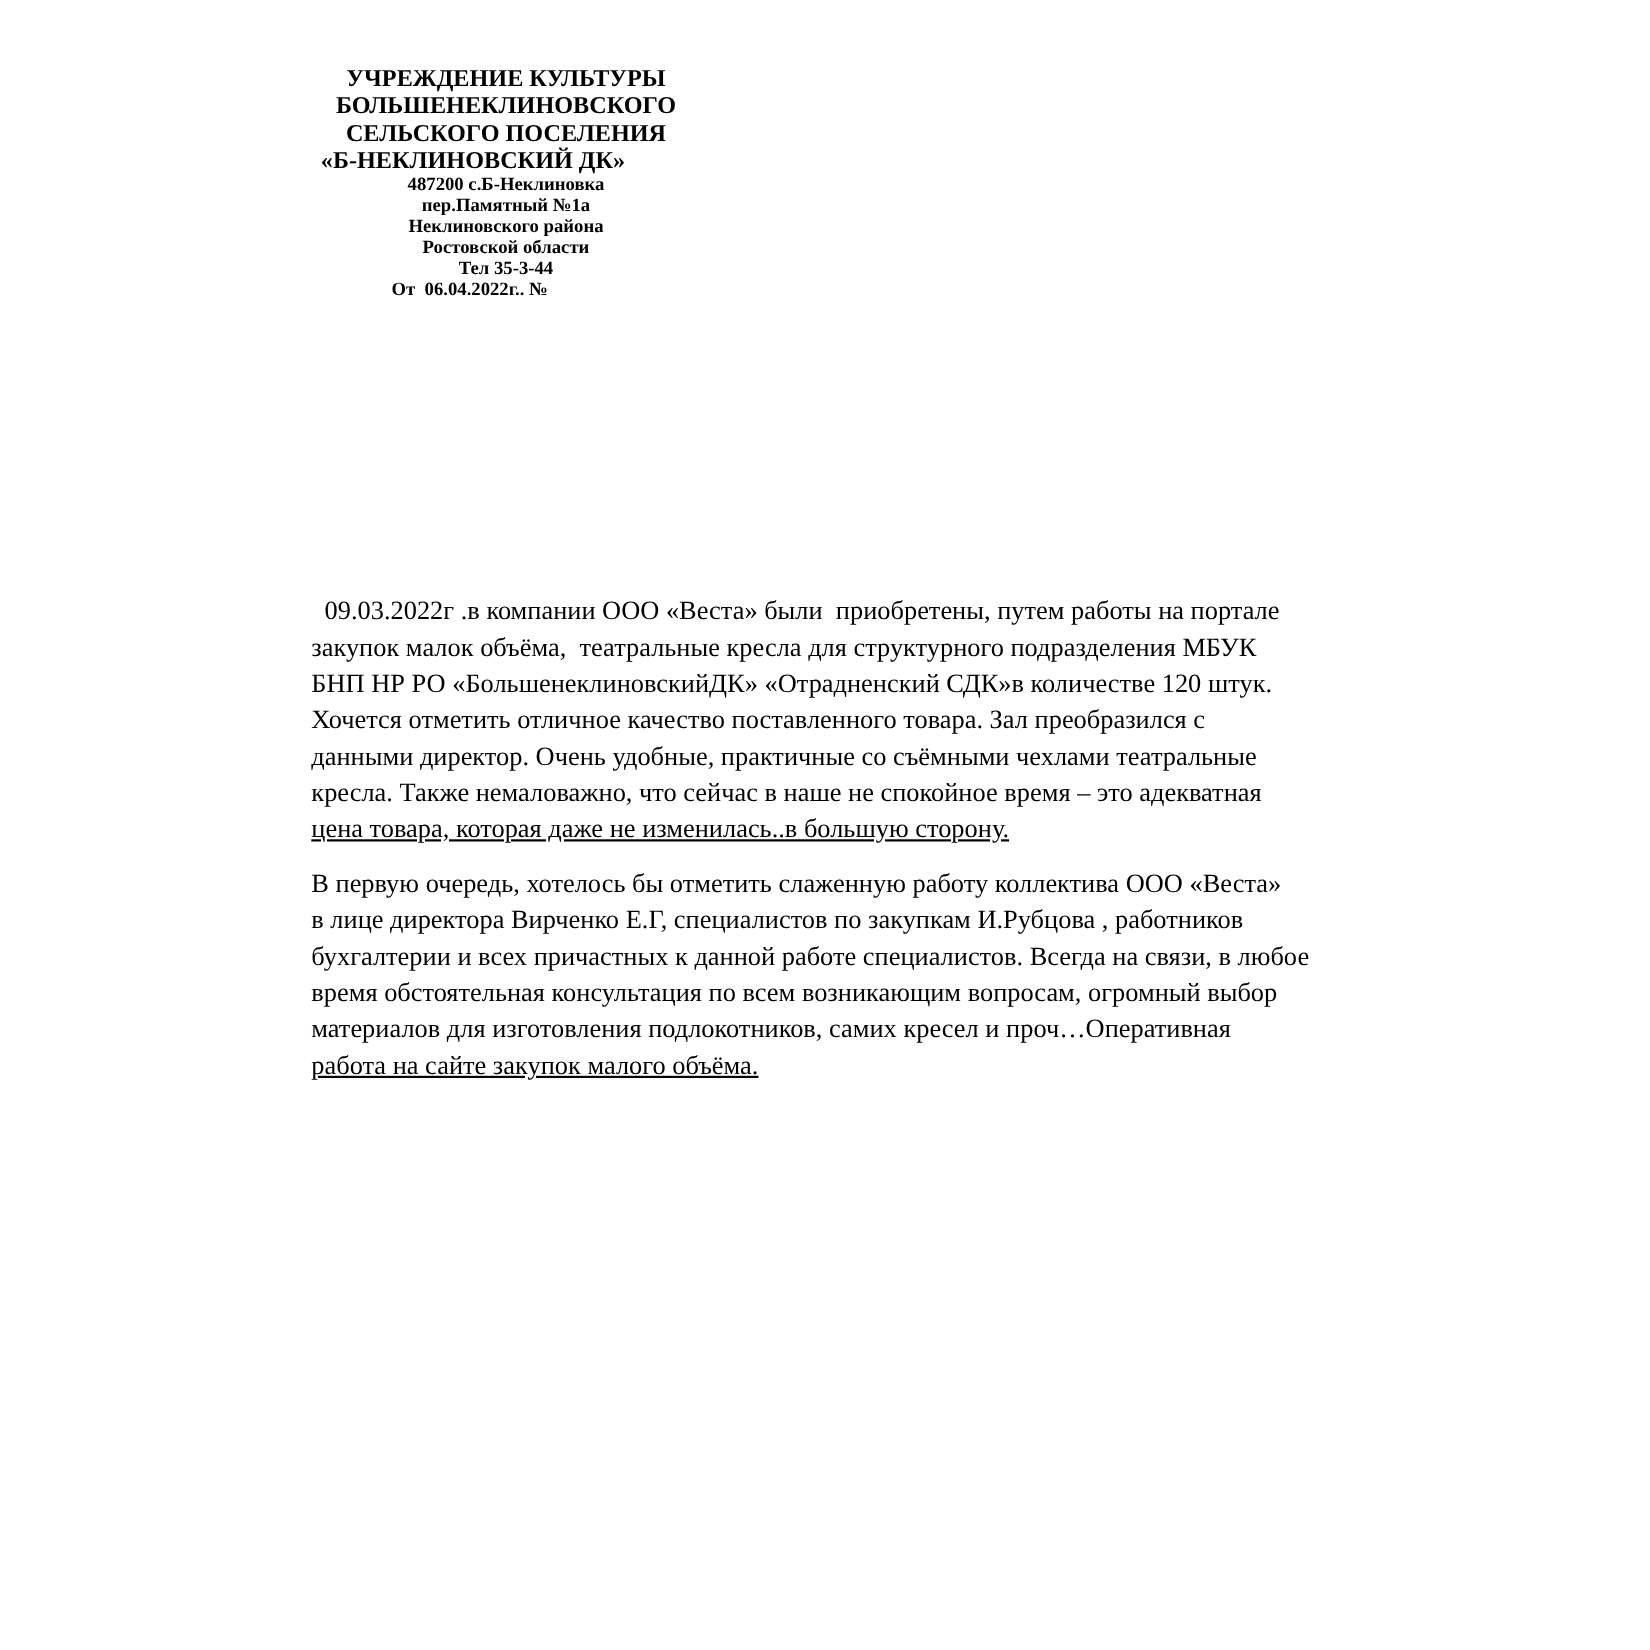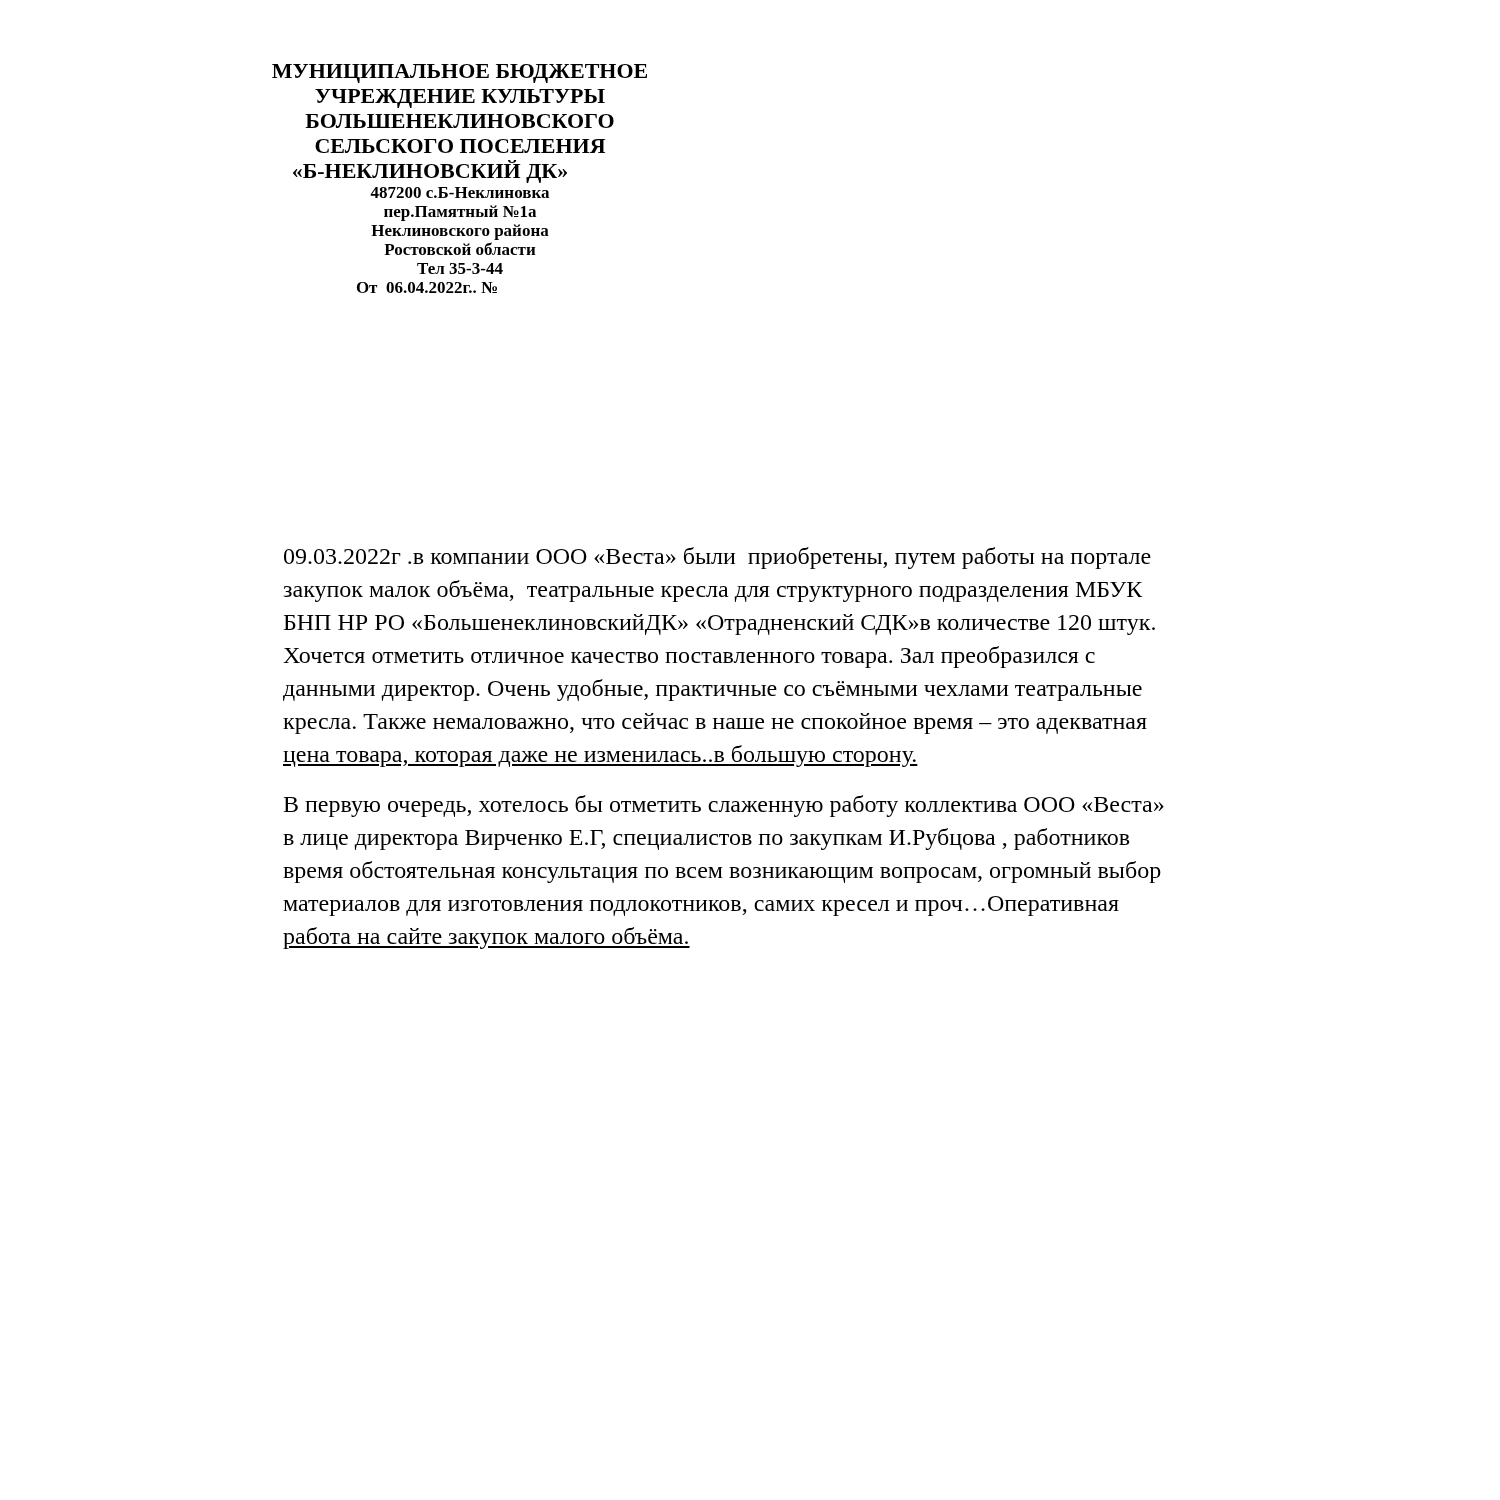--- a/index.html
+++ b/index.html
@@ -71,49 +71,49 @@
     line-height: 31px;
     white-space: nowrap;
   }
 </style>
 </head>
 <body>
 
 <div class="page">
 
   <div class="letterhead">
-    <div class="org-line">МУНИЦИПАЛЬНОЕ БЮДЖЕТНОЕ</div>
     <div class="org-line">УЧРЕЖДЕНИЕ КУЛЬТУРЫ</div>
     <div class="org-line">БОЛЬШЕНЕКЛИНОВСКОГО</div>
     <div class="org-line">СЕЛЬСКОГО ПОСЕЛЕНИЯ</div>
     <div class="org-line shifted">«Б-НЕКЛИНОВСКИЙ ДК»</div>
     <div class="addr-line">487200 с.Б-Неклиновка</div>
     <div class="addr-line">пер.Памятный №1а</div>
     <div class="addr-line">Неклиновского района</div>
     <div class="addr-line">Ростовской области</div>
     <div class="addr-line">Тел 35-3-44</div>
     <div class="ref-line">От &nbsp;06.04.2022г.. №</div>
   </div>
 
 
   <div class="doc-body">
 
     <div class="paragraph">
-      <div class="bline jline" style="word-spacing: 0px;">09.03.2022г .в компании ООО «Веста» были &nbsp;приобретены, путем работы на портале</div>
+      <div class="bline jline" style="word-spacing: 0px; margin-left: 12px;">09.03.2022г .в компании ООО «Веста» были &nbsp;приобретены, путем работы на портале</div>
       <div class="bline jline" style="word-spacing: 0px;">закупок малок объёма, &nbsp;театральные кресла для структурного подразделения МБУК</div>
       <div class="bline jline" style="word-spacing: 0px;">БНП НР РО «БольшенеклиновскийДК» «Отрадненский СДК»в количестве 120 штук.</div>
       <div class="bline jline" style="word-spacing: 0px;">Хочется отметить отличное качество поставленного товара. Зал преобразился с</div>
       <div class="bline jline" style="word-spacing: 0px;">данными директор. Очень удобные, практичные со съёмными чехлами театральные</div>
       <div class="bline jline" style="word-spacing: 0px;">кресла. Также немаловажно, что сейчас в наше не спокойное время – это адекватная</div>
       <div class="bline lline">цена товара, которая даже не изменилась..в большую сторону.</div>
     </div>
 
     <div class="paragraph">
       <div class="bline jline" style="word-spacing: 0px;">В первую очередь, хотелось бы отметить слаженную работу коллектива ООО «Веста»</div>
       <div class="bline jline" style="word-spacing: 0px;">в лице директора Вирченко Е.Г, специалистов по закупкам И.Рубцова , работников</div>
+      <div class="bline jline" style="word-spacing: 0px;">бухгалтерии и всех причастных к данной работе специалистов. Всегда на связи, в любое</div>
       <div class="bline jline" style="word-spacing: 0px;">время обстоятельная консультация по всем возникающим вопросам, огромный выбор</div>
       <div class="bline jline" style="word-spacing: 0px;">материалов для изготовления подлокотников, самих кресел и проч…Оперативная</div>
       <div class="bline lline">работа на сайте закупок малого объёма.</div>
     </div>
 
 
 
 
   </div>
 </div>

